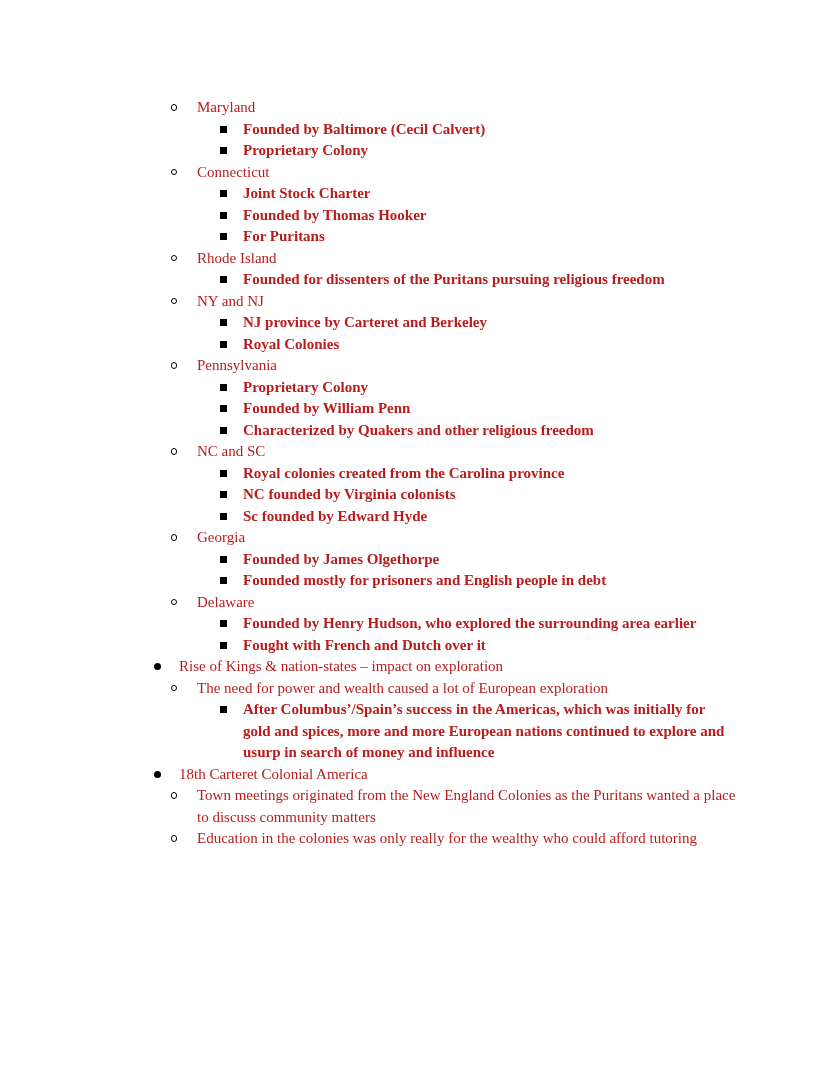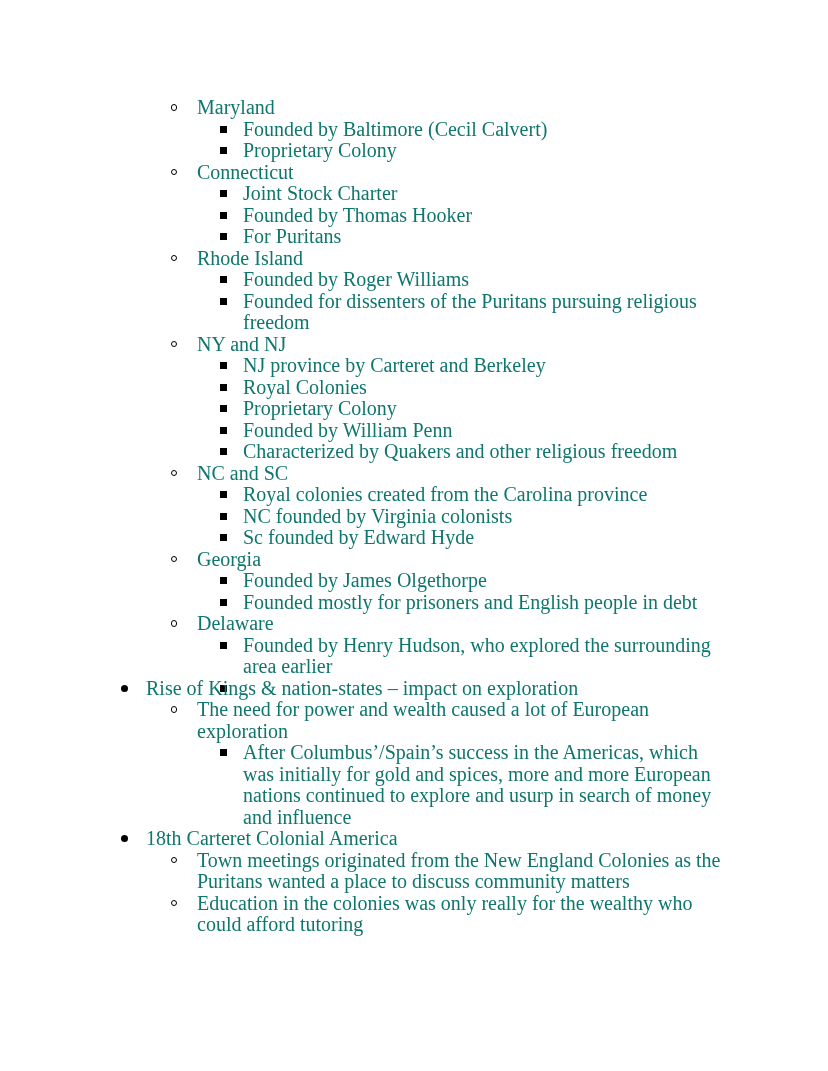--- a/index.html
+++ b/index.html
@@ -17,27 +17,27 @@
     overflow: hidden;
   }
   .doc-content {
     position: absolute;
     left: 0;
     top: 97px;
   }
   .li {
     position: relative;
     box-sizing: border-box;
-    font-size: 20px;
+    font-size: 15px;
     line-height: 21.5px;
-    color: #0f766e;
+    color: #b91c1c;
   }
-  .level-1 { padding-left: 146px; width: 731px; }
+  .level-1 { padding-left: 146px; width: 731px; margin-left: 33px; }
   .level-2 { padding-left: 197px; width: 737px; }
-  .level-3 { padding-left: 243px; width: 731px; }
+  .level-3 { padding-left: 243px; width: 731px; font-weight: bold; }
 
   .marker {
     position: absolute;
     display: block;
   }
   .level-1 > .marker {        
     left: 121px; top: 7.2px;
     width: 7px; height: 7px;
     background: #000000;
     border-radius: 50%;
@@ -64,39 +64,39 @@
 <div class="page">
   <div class="doc-content" id="bulleted-list">
       <div class="li level-2"><span class="marker"></span><span class="txt">Maryland</span></div>
       <div class="li level-3"><span class="marker"></span><span class="txt">Founded by Baltimore (Cecil Calvert)</span></div>
       <div class="li level-3"><span class="marker"></span><span class="txt">Proprietary Colony</span></div>
       <div class="li level-2"><span class="marker"></span><span class="txt">Connecticut</span></div>
       <div class="li level-3"><span class="marker"></span><span class="txt">Joint Stock Charter</span></div>
       <div class="li level-3"><span class="marker"></span><span class="txt">Founded by Thomas Hooker</span></div>
       <div class="li level-3"><span class="marker"></span><span class="txt">For Puritans</span></div>
       <div class="li level-2"><span class="marker"></span><span class="txt">Rhode Island</span></div>
-      <div class="li level-3"><span class="marker"></span><span class="txt">Founded by Roger Williams</span></div>
       <div class="li level-3"><span class="marker"></span><span class="txt">Founded for dissenters of the Puritans pursuing religious freedom</span></div>
       <div class="li level-2"><span class="marker"></span><span class="txt">NY and NJ</span></div>
       <div class="li level-3"><span class="marker"></span></div>
       <div class="li level-3"><span class="marker"></span><span class="txt">NJ province by Carteret and Berkeley</span></div>
       <div class="li level-3"><span class="marker"></span><span class="txt">Royal Colonies</span></div>
+      <div class="li level-2"><span class="marker"></span><span class="txt">Pennsylvania</span></div>
       <div class="li level-3"><span class="marker"></span><span class="txt">Proprietary Colony</span></div>
       <div class="li level-3"><span class="marker"></span><span class="txt">Founded by William Penn</span></div>
       <div class="li level-3"><span class="marker"></span><span class="txt">Characterized by Quakers and other religious freedom</span></div>
       <div class="li level-2"><span class="marker"></span><span class="txt">NC and SC</span></div>
       <div class="li level-3"><span class="marker"></span><span class="txt">Royal colonies created from the Carolina province</span></div>
       <div class="li level-3"><span class="marker"></span><span class="txt">NC founded by Virginia colonists</span></div>
       <div class="li level-3"><span class="marker"></span><span class="txt">Sc founded by Edward Hyde</span></div>
       <div class="li level-2"><span class="marker"></span><span class="txt">Georgia</span></div>
       <div class="li level-3"><span class="marker"></span><span class="txt">Founded by James Olgethorpe</span></div>
       <div class="li level-3"><span class="marker"></span><span class="txt">Founded mostly for prisoners and English people in debt</span></div>
       <div class="li level-2"><span class="marker"></span><span class="txt">Delaware</span></div>
       <div class="li level-3"><span class="marker"></span><span class="txt">Founded by Henry Hudson, who explored the surrounding area earlier</span></div>
-      <div class="li level-3"><span class="marker"></span></div>
+      <div class="li level-3"><span class="marker"></span><span class="txt">Fought with French and Dutch over it</span></div>
       <div class="li level-1"><span class="marker"></span><span class="txt">Rise of Kings &amp; nation-states – impact on exploration</span></div>
       <div class="li level-2"><span class="marker"></span><span class="txt">The need for power and wealth caused a lot of European exploration</span></div>
       <div class="li level-3"><span class="marker"></span><span class="txt">After Columbus’/Spain’s success in the Americas, which was initially for gold and spices, more and more European nations continued to explore and usurp in search of money and influence</span></div>
       <div class="li level-1"><span class="marker"></span><span class="txt">18th Carteret Colonial America</span></div>
       <div class="li level-2"><span class="marker"></span><span class="txt">Town meetings originated from the New England Colonies as the Puritans wanted a place to discuss community matters</span></div>
       <div class="li level-2"><span class="marker"></span><span class="txt">Education in the colonies was only really for the wealthy who could afford tutoring</span></div>
     </div>
 </div>
 
 </body></html>

